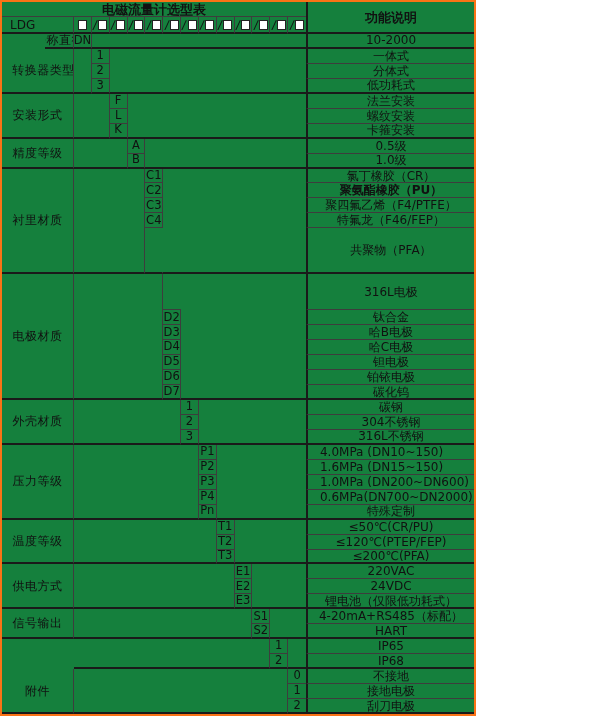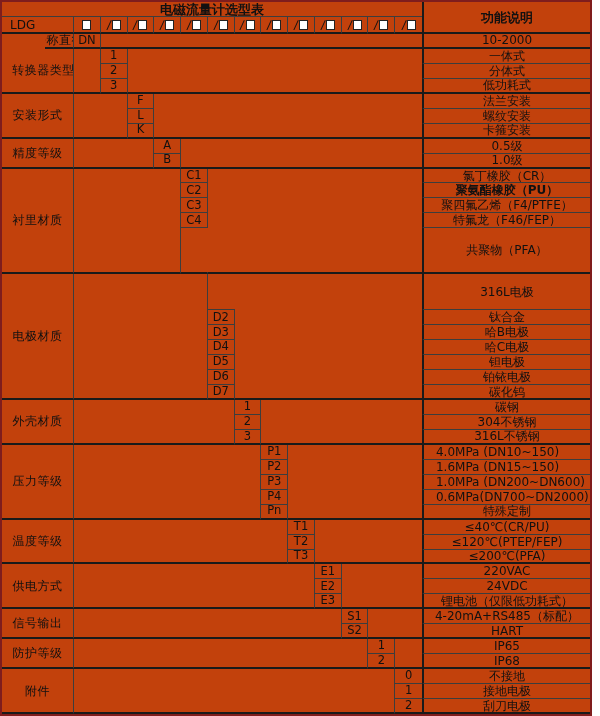--- a/index.html
+++ b/index.html
@@ -1,19 +1,19 @@
 <!DOCTYPE html>
 <html><head>
 <meta charset="utf-8">
 <style>
   html,body { margin:0; padding:0; background:#fff; }
   body { font-family:"DejaVu Sans", sans-serif; color:#111; }
   #table {
-    width:592px; height:716px; box-sizing:border-box;
-    border:2px solid #7f1d1d; background:#c2410c;
+    width:476px; height:716px; box-sizing:border-box;
+    border:2px solid #f97316; background:#15803d;
     display:grid;
     grid-template-columns:72px repeat(13, 1fr) 168px;
     grid-template-rows:15px 17px repeat(42, 1fr);
   }
   .c {
     box-sizing:border-box;
     border-right:1px solid #3d3d3d;
     border-bottom:1px solid #3d3d3d;
     display:flex; align-items:center; justify-content:center;
     font-size:12px; line-height:1; overflow:hidden; white-space:nowrap;
@@ -169,42 +169,41 @@
     <div class="c code" style="grid-area: 29 / 9;">P3</div>
     <div class="c descCol al" style="grid-area: 29 / 15;">1.0MPa (DN200~DN600)</div>
     <div class="c code" style="grid-area: 30 / 9;">P4</div>
     <div class="c descCol al" style="grid-area: 30 / 15;">0.6MPa(DN700~DN2000)</div>
     <div class="c code bb2" style="grid-area: 31 / 9;">Pn</div>
     <div class="c descCol bb2" style="grid-area: 31 / 15;">特殊定制</div>
     <div class="c label bb2" style="grid-area: 32 / 1 / span 3;">温度等级</div>
     <div class="c bb2" style="grid-area: 32 / 2 / span 3 / span 8;"></div>
     <div class="c bb2 noR" style="grid-area: 32 / 11 / span 3 / span 4;"></div>
     <div class="c code" style="grid-area: 32 / 10;">T1</div>
-    <div class="c descCol" style="grid-area: 32 / 15;">≤40℃(CR/PU)</div>
+    <div class="c descCol" style="grid-area: 32 / 15;">≤50℃(CR/PU)</div>
     <div class="c code" style="grid-area: 33 / 10;">T2</div>
     <div class="c descCol" style="grid-area: 33 / 15;">≤120℃(PTEP/FEP)</div>
     <div class="c code bb2" style="grid-area: 34 / 10;">T3</div>
     <div class="c descCol bb2" style="grid-area: 34 / 15;">≤200℃(PFA)</div>
     <div class="c label bb2" style="grid-area: 35 / 1 / span 3;">供电方式</div>
     <div class="c bb2" style="grid-area: 35 / 2 / span 3 / span 9;"></div>
     <div class="c bb2 noR" style="grid-area: 35 / 12 / span 3 / span 3;"></div>
     <div class="c code" style="grid-area: 35 / 11;">E1</div>
     <div class="c descCol" style="grid-area: 35 / 15;">220VAC</div>
     <div class="c code" style="grid-area: 36 / 11;">E2</div>
     <div class="c descCol" style="grid-area: 36 / 15;">24VDC</div>
     <div class="c code bb2" style="grid-area: 37 / 11;">E3</div>
     <div class="c descCol bb2" style="grid-area: 37 / 15;">锂电池（仅限低功耗式）</div>
     <div class="c label bb2" style="grid-area: 38 / 1 / span 2;">信号输出</div>
     <div class="c bb2" style="grid-area: 38 / 2 / span 2 / span 10;"></div>
     <div class="c bb2 noR" style="grid-area: 38 / 13 / span 2 / span 2;"></div>
     <div class="c code" style="grid-area: 38 / 12;">S1</div>
     <div class="c descCol" style="grid-area: 38 / 15;">4-20mA+RS485（标配）</div>
     <div class="c code bb2" style="grid-area: 39 / 12;">S2</div>
     <div class="c descCol bb2" style="grid-area: 39 / 15;">HART</div>
-    <div class="c label bb2" style="grid-area: 40 / 1 / span 2;">防护等级</div>
     <div class="c bb2" style="grid-area: 40 / 2 / span 2 / span 11;"></div>
     <div class="c bb2 noR" style="grid-area: 40 / 14 / span 2 / span 1;"></div>
     <div class="c code" style="grid-area: 40 / 13;">1</div>
     <div class="c descCol" style="grid-area: 40 / 15;">IP65</div>
     <div class="c code bb2" style="grid-area: 41 / 13;">2</div>
     <div class="c descCol bb2" style="grid-area: 41 / 15;">IP68</div>
     <div class="c label bb2" style="grid-area: 42 / 1 / span 3;">附件</div>
     <div class="c bb2" style="grid-area: 42 / 2 / span 3 / span 12;"></div>
     <div class="c code noR" style="grid-area: 42 / 14;">0</div>
     <div class="c descCol" style="grid-area: 42 / 15;">不接地</div>

